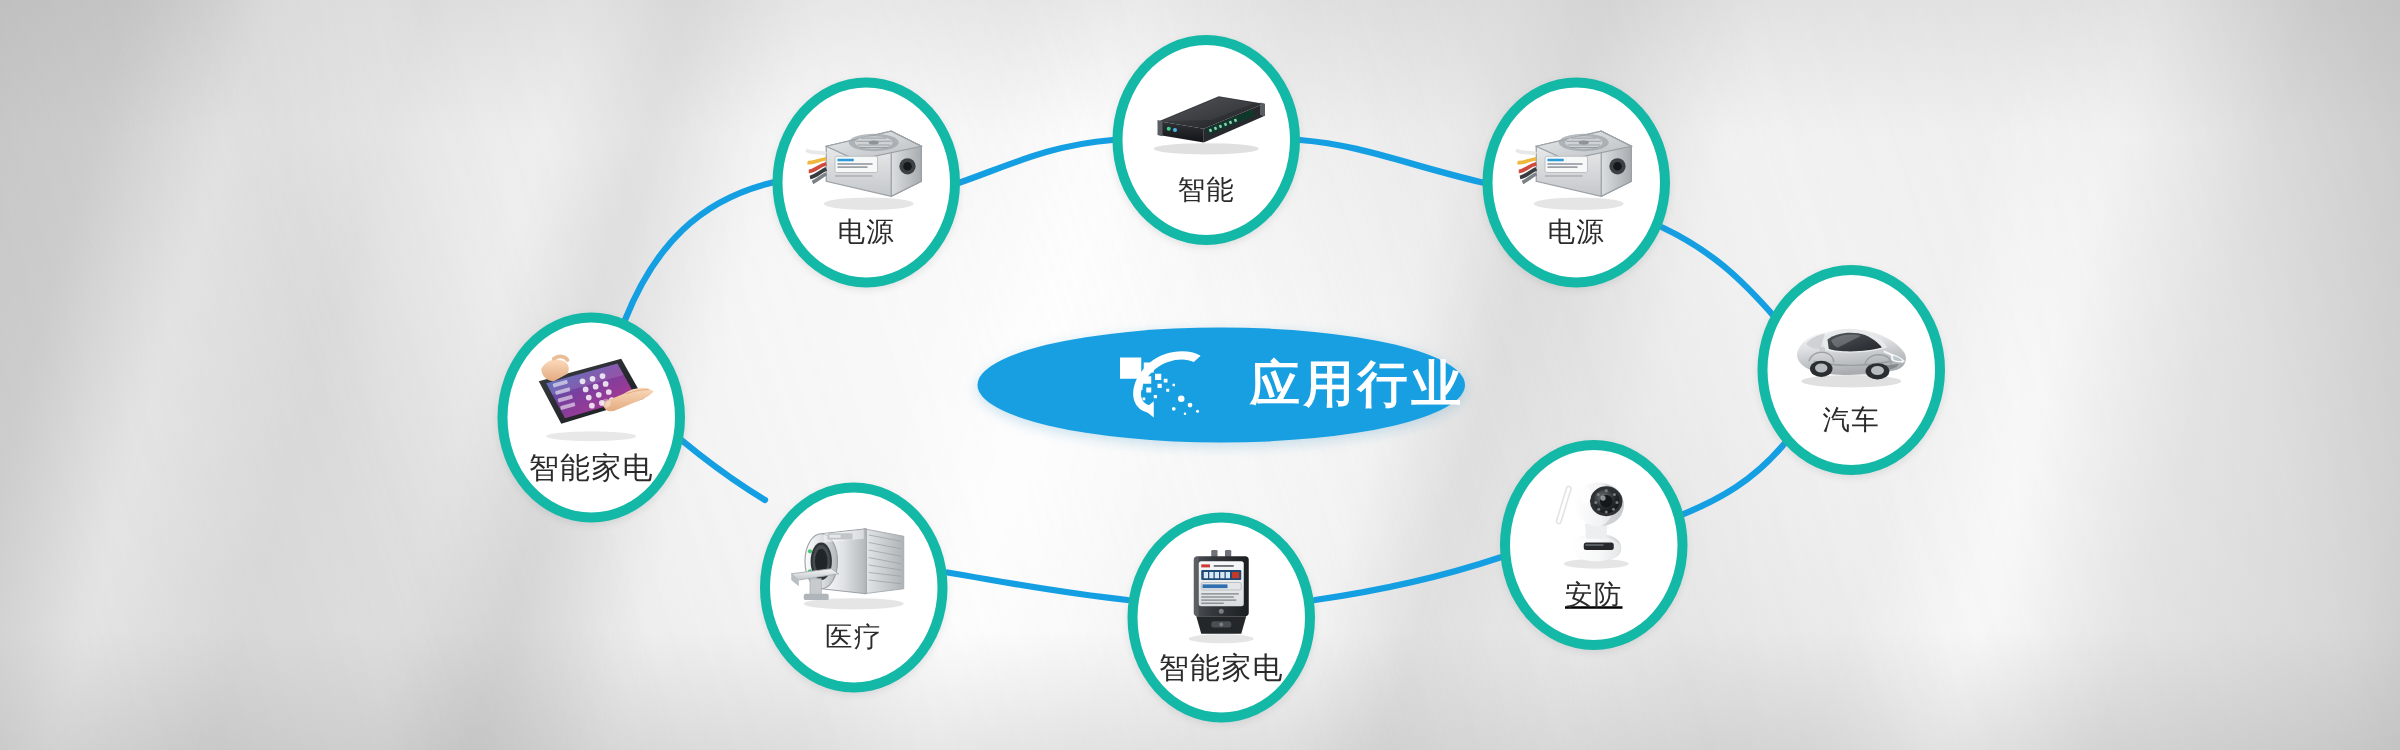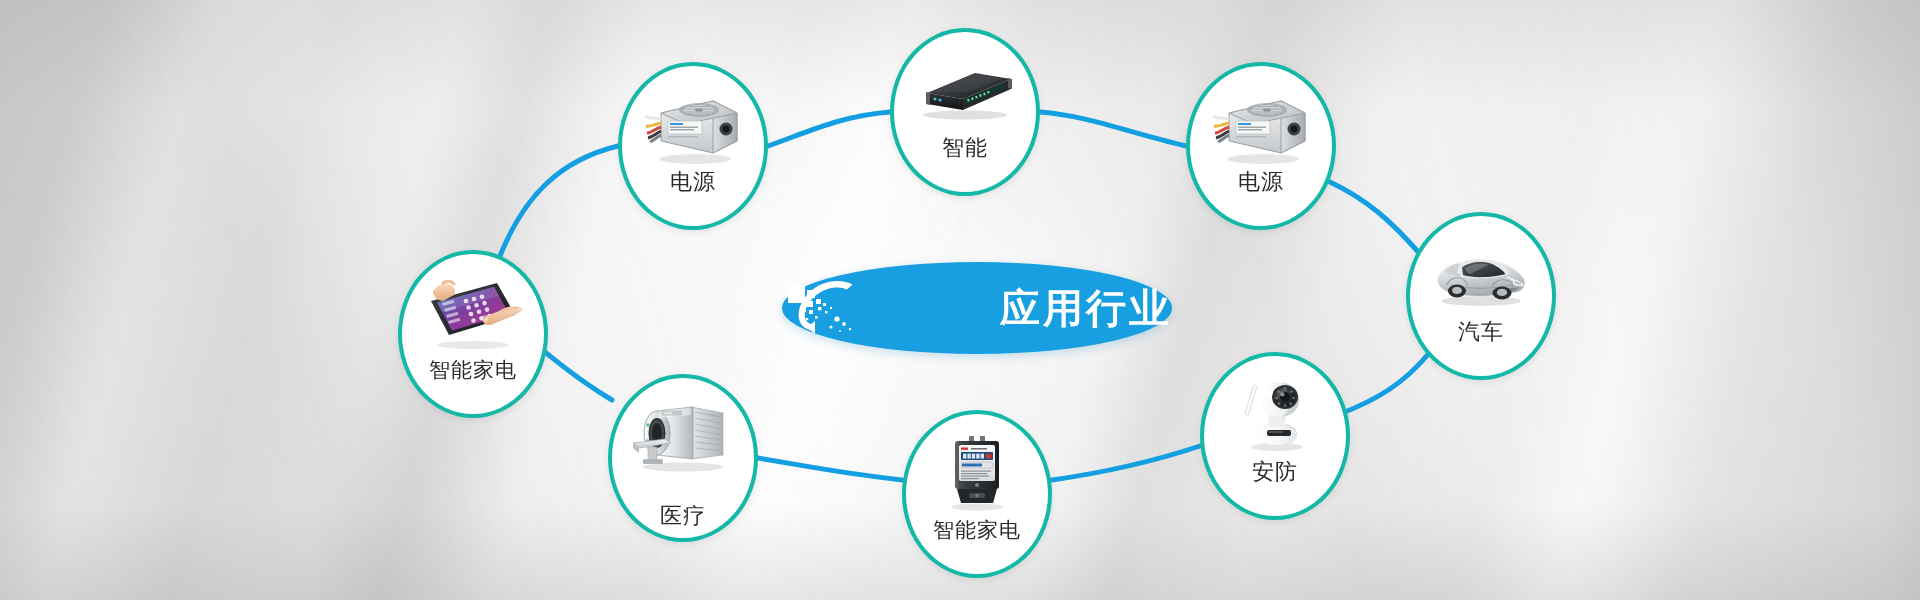--- a/index.html
+++ b/index.html
@@ -53,45 +53,45 @@
 
   
   #links{position:absolute;inset:0;width:1920px;height:600px;}
 
   
   .node{
     position:absolute;
     width:150px;height:168px;
     border-radius:50%;
     background:#ffffff;
-    border:4px solid #14b8a6;
+    border:8px solid #14b8a6;
     box-sizing:border-box;
     display:flex;flex-direction:column;
     align-items:center;justify-content:flex-start;
     box-shadow:0 2px 6px rgba(120,130,140,.18);
   }
   .node .thumb{
     width:104px;height:86px;margin-top:17px;
     display:flex;align-items:center;justify-content:center;
   }
   .node .thumb svg{display:block;}
   .node .caption{
     margin-top:2px;
     font-size:22px;color:#2b2b2b;letter-spacing:1px;
     white-space:nowrap;line-height:1;
   }
-  .node.wide .caption{font-size:21px;}
+  .node.wide .caption{font-size:24px;}
 
   
   #badge{
     position:absolute;
     left:782px;top:262px;width:390px;height:92px;
     background:#179fe2;
     border-radius:50%/50%;
-    display:flex;align-items:center;justify-content:space-between;
+    display:flex;align-items:center;justify-content:flex-end;
     gap:32px;
     box-shadow:0 3px 10px rgba(20,130,190,.22);
   }
   #badge .badge-logo{width:78px;height:62px;flex:0 0 auto;}
   #badge .badge-text{
     color:#ffffff;font-size:40px;font-weight:bold;
     letter-spacing:3px;line-height:1;white-space:nowrap;
   }
 </style>
 </head>
@@ -294,21 +294,21 @@
 
         <path d="M18 52 C20 46 26 44 31 45 C35 46 38 49 38 53" stroke="#9ca1a5" stroke-width="1.2" fill="none"></path>
         <path d="M63 54 C65 48 71 46 77 47 C82 48 84 51 84 55" stroke="#9ca1a5" stroke-width="1.2" fill="none"></path>
 
         <path d="M31 41 L26 40.5 L27 43.5 L31 43.5 Z" fill="#c9ccd0"></path>
       </svg>
     </div>
     <div class="caption">汽车</div>
   </div>
 
-  <div class="node" style="left:1200px;top:352px;">
+  <div class="node" style="left:1200px;top:352px;text-decoration:underline;">
     <div class="thumb">
       <svg width="104" height="86" viewBox="0 0 104 86">
         <defs>
           <linearGradient id="camBody" x1="0" y1="0" x2="1" y2="0">
             <stop offset="0" stop-color="#ffffff"></stop>
               <stop offset=".55" stop-color="#f1f2f3"></stop>
             <stop offset="1" stop-color="#cdd0d3"></stop>
           </linearGradient>
           <radialGradient id="camLens" cx=".38" cy=".33" r=".75">
             <stop offset="0" stop-color="#6f7478"></stop>
@@ -408,21 +408,21 @@
         </g>
 
         <rect x="30" y="10" width="4" height="48" fill="#ffffff" opacity=".10"></rect>
 
         <circle cx="52" cy="54" r="2" fill="#7a7f84"></circle>
       </svg>
     </div>
     <div class="caption">智能家电</div>
   </div>
 
-  <div class="node" style="left:608px;top:374px;gap:22px;">
+  <div class="node" style="left:608px;top:386px;">
     <div class="thumb">
       <svg width="104" height="86" viewBox="0 0 104 86">
         <defs>
           <linearGradient id="ctGantry" x1="0" y1="0" x2="1" y2="0">
             <stop offset="0" stop-color="#fbfbfc"></stop>
               <stop offset=".5" stop-color="#dfe2e4"></stop>
             <stop offset="1" stop-color="#b2b7bb"></stop>
           </linearGradient>
           <linearGradient id="ctBack" x1="0" y1="0" x2="1" y2="0">
             <stop offset="0" stop-color="#e6e8ea"></stop>

